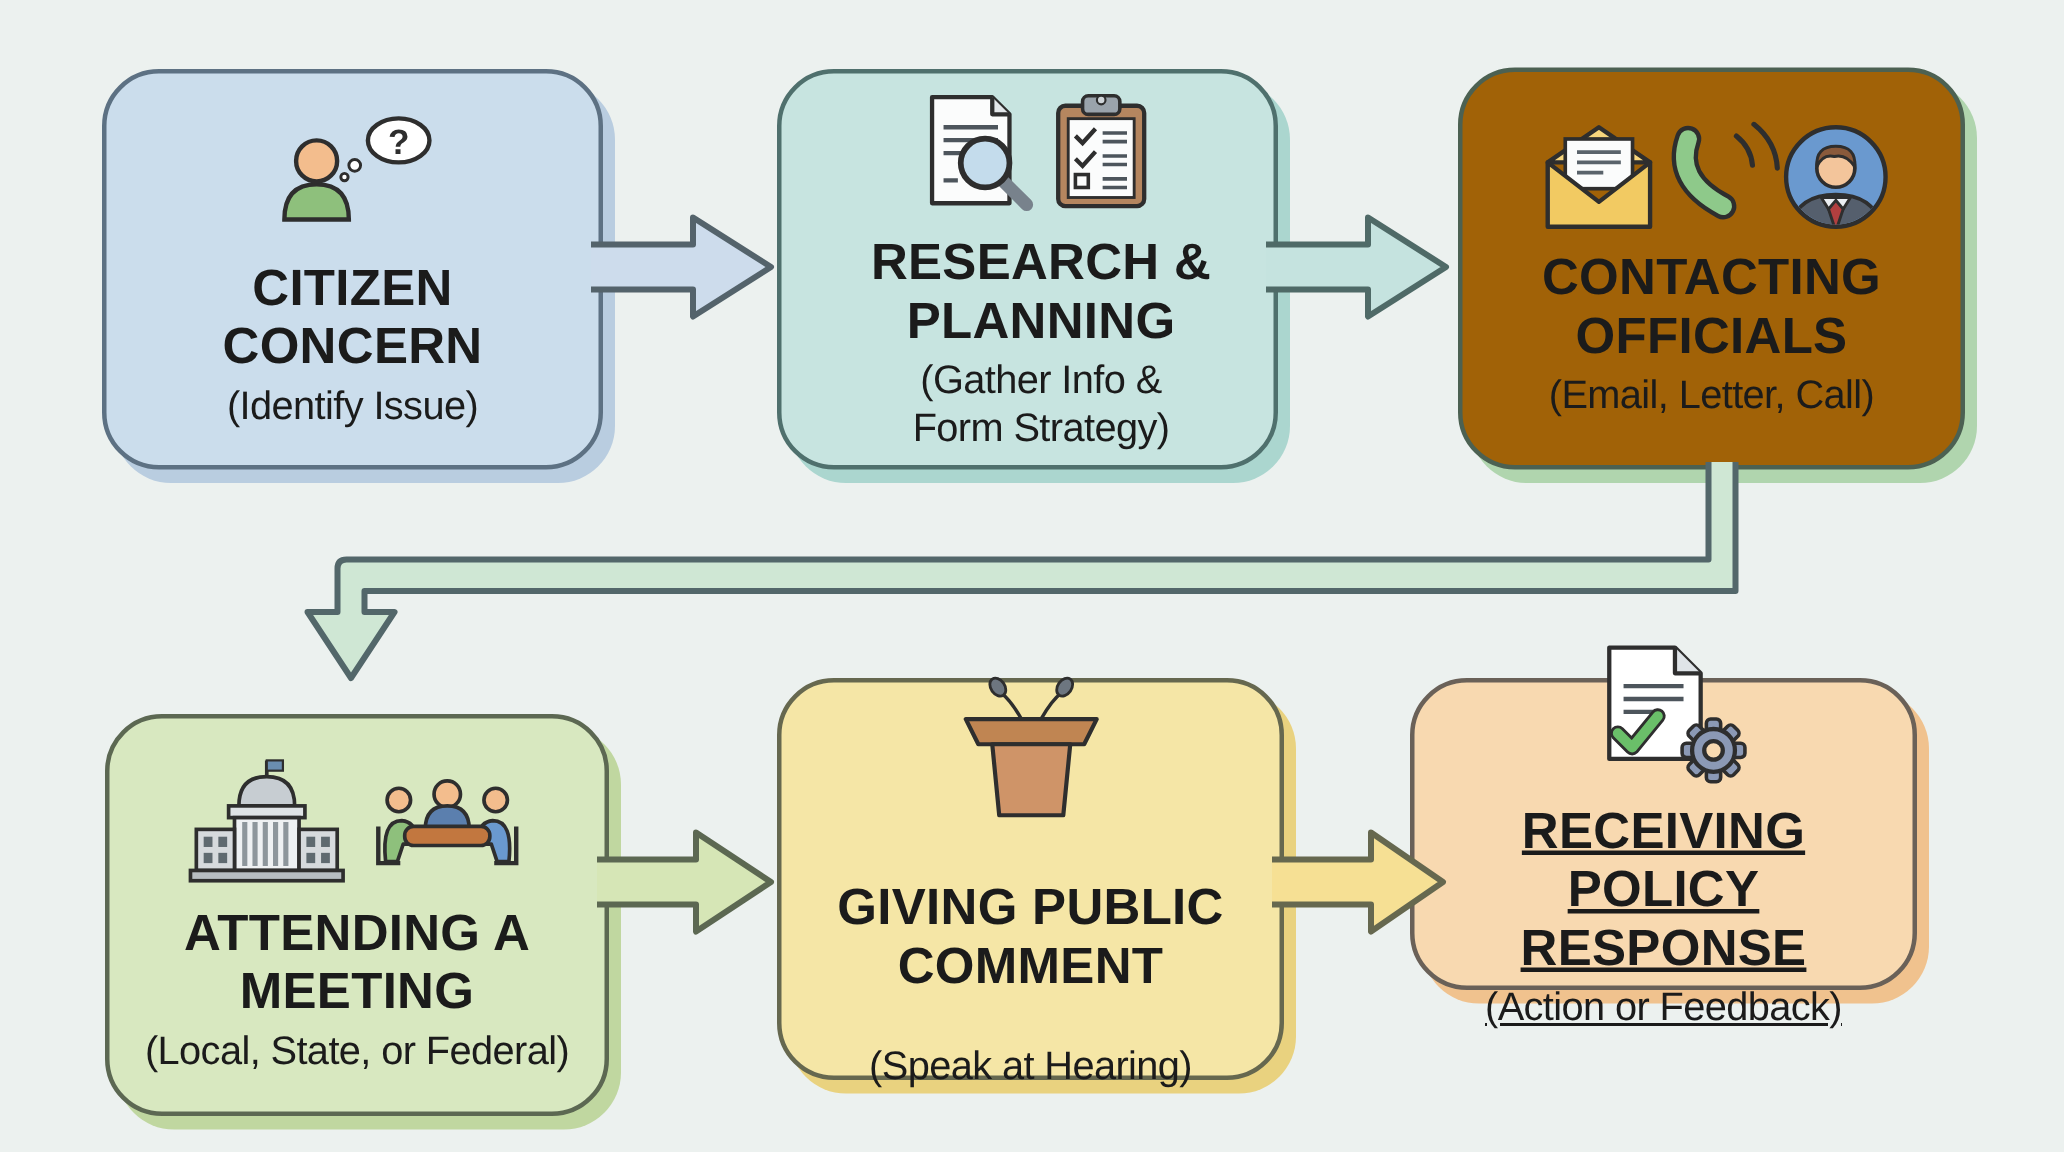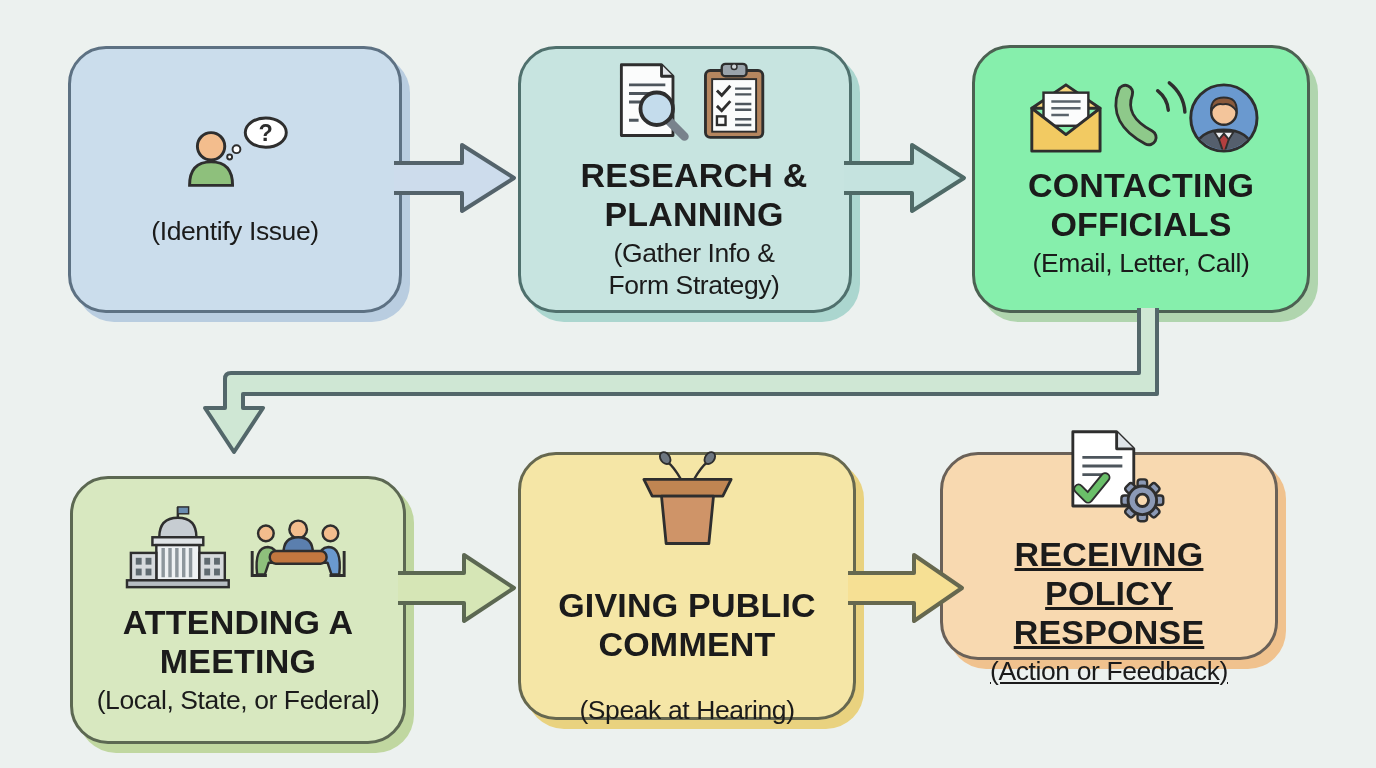--- a/index.html
+++ b/index.html
@@ -45,20 +45,22 @@
         <path d="M18 74 Q18 50 40 50 Q62 50 62 74 Z" fill="#8ec07c" stroke="#2e2e2e" stroke-width="3"></path>
         <circle cx="40" cy="34" r="14" fill="#f3bd8d" stroke="#2e2e2e" stroke-width="3"></circle>
       </g>
       <g>
         <circle cx="59" cy="45" r="2.5" fill="#ffffff" stroke="#2e2e2e" stroke-width="2"></circle>
         <circle cx="66" cy="37" r="4" fill="#ffffff" stroke="#2e2e2e" stroke-width="2"></circle>
         <ellipse cx="96" cy="20" rx="21" ry="15" fill="#ffffff" stroke="#2e2e2e" stroke-width="3"></ellipse>
         <text x="96" y="29" font-size="24" font-weight="bold" text-anchor="middle" fill="#2e2e2e">?</text>
       </g>
     </svg>
+    <div class="title">CITIZEN
+CONCERN</div>
     <div class="subtitle">(Identify Issue)</div>
   </div>
 
   <div class="step step2" style="background: rgb(199, 228, 224); border-color: rgb(79, 112, 109); box-shadow: rgb(171, 214, 207) 8px 9px 0px; color: rgb(27, 27, 27);">
     <svg class="icon" width="172" height="88" viewBox="0 0 180 92">
       <g>
         <path d="M14 6 L56 6 L68 18 L68 80 L14 80 Z" fill="#fbfcfc" stroke="#2e2e2e" stroke-width="3" stroke-linejoin="round"></path>
         <path d="M56 6 L56 18 L68 18" fill="#e3e7ea" stroke="#2e2e2e" stroke-width="3" stroke-linejoin="round"></path>
         <path d="M22 27 H60 M22 36 H60 M22 45 H40 M22 64 H32" stroke="#4d555c" stroke-width="3" fill="none"></path>
         <line x1="64" y1="65" x2="80" y2="81" stroke="#78828c" stroke-width="9" stroke-linecap="round"></line>
@@ -74,21 +76,21 @@
         <rect x="114" y="60" width="9" height="9" fill="none" stroke="#2e2e2e" stroke-width="2.5"></rect>
         <path d="M133 31 H150 M133 37 H150 M133 47 H150 M133 53 H150 M133 63 H150 M133 69 H150" stroke="#4d555c" stroke-width="2.5" fill="none"></path>
       </g>
     </svg>
     <div class="title">RESEARCH &amp;
 PLANNING</div>
     <div class="subtitle">(Gather Info &amp;
 Form Strategy)</div>
   </div>
 
-  <div class="step step3" style="background: #86efac; border-color: rgb(76, 97, 82); box-shadow: rgb(176, 213, 174) 8px 9px 0px; color: rgb(27, 27, 27);">
+  <div class="step step3" style="background: #a16207; border-color: rgb(76, 97, 82); box-shadow: rgb(176, 213, 174) 8px 9px 0px; color: rgb(27, 27, 27);">
     <svg class="icon" width="239" height="78" viewBox="0 0 245 80">
       <defs>
           <clipPath id="avclip">
             <circle cx="207" cy="40" r="32.5"></circle>
           </clipPath>
         </defs>
       <g>
         <path d="M10 30 L45 6 L80 30 Z" fill="#f6d57c" stroke="#2e2e2e" stroke-width="3" stroke-linejoin="round"></path>
         <rect x="22" y="14" width="46" height="34" fill="#fbfcfc" stroke="#2e2e2e" stroke-width="2.5"></rect>
         <path d="M30 23 H60 M30 30 H60 M30 37 H48" stroke="#5a636b" stroke-width="2.5" fill="none"></path>

